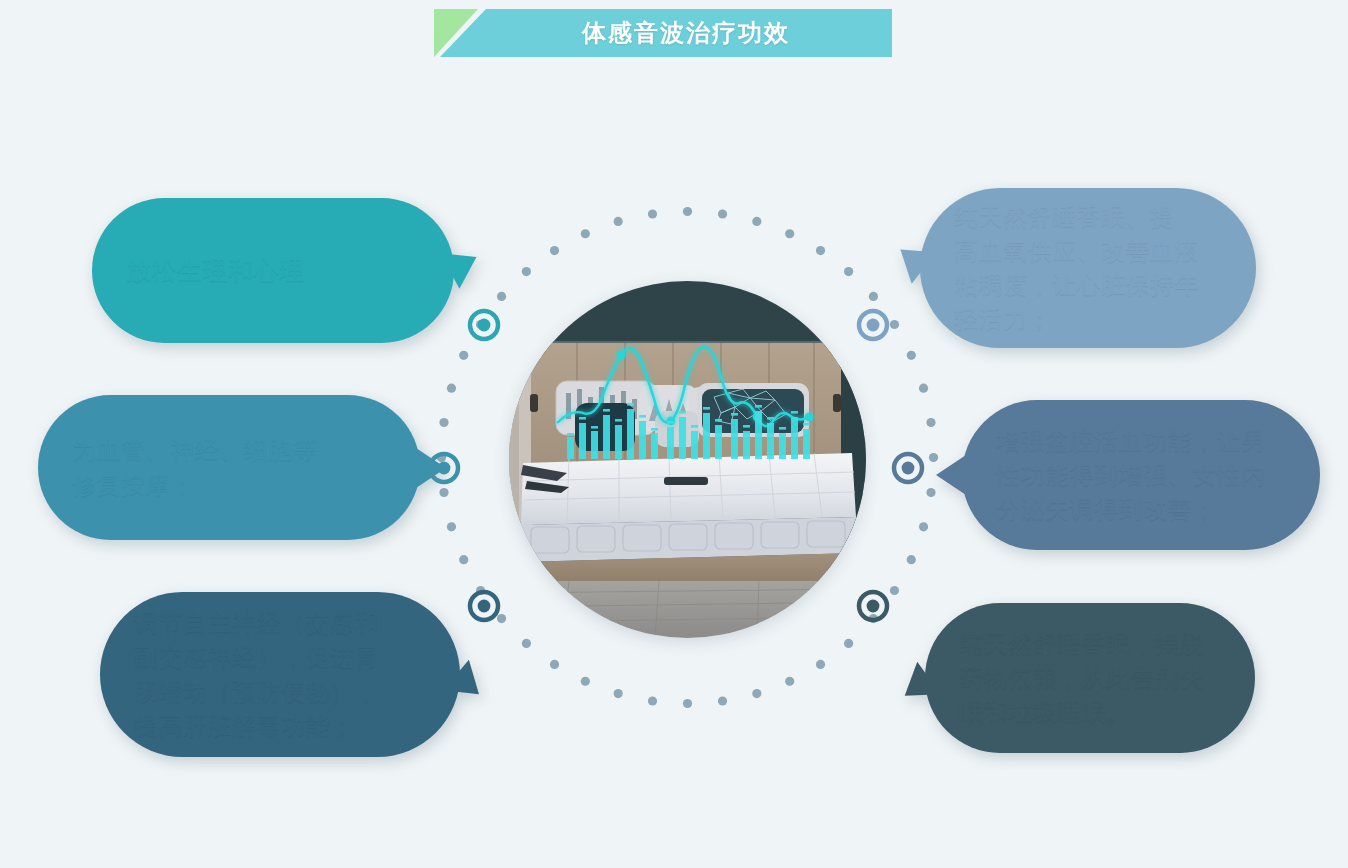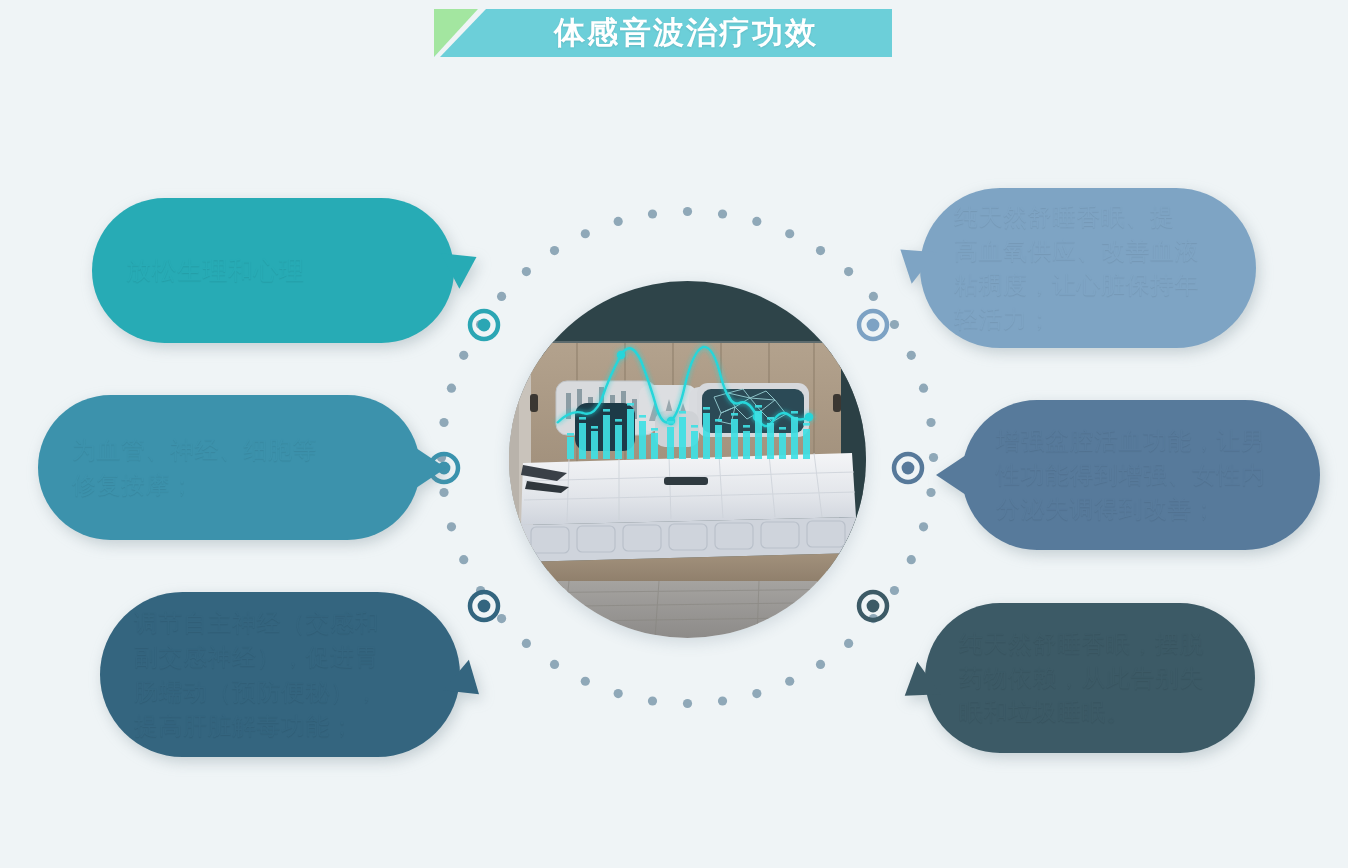--- a/index.html
+++ b/index.html
@@ -40,21 +40,21 @@
     position: absolute;
     left: 0; top: 0;
     width: 100%;
     height: 100%;
     display: flex;
     align-items: center;
     justify-content: center;
     padding-left: 46px;
     box-sizing: border-box;
     color: #ffffff;
-    font-size: 31px;
+    font-size: 24px;
     font-weight: bold;
     letter-spacing: 2px;
     text-shadow: 0 1px 2px rgba(0,0,0,0.10);
   }
 
   
   .center-photo {
     position: absolute;
     left: 509px;
     top: 281px;

